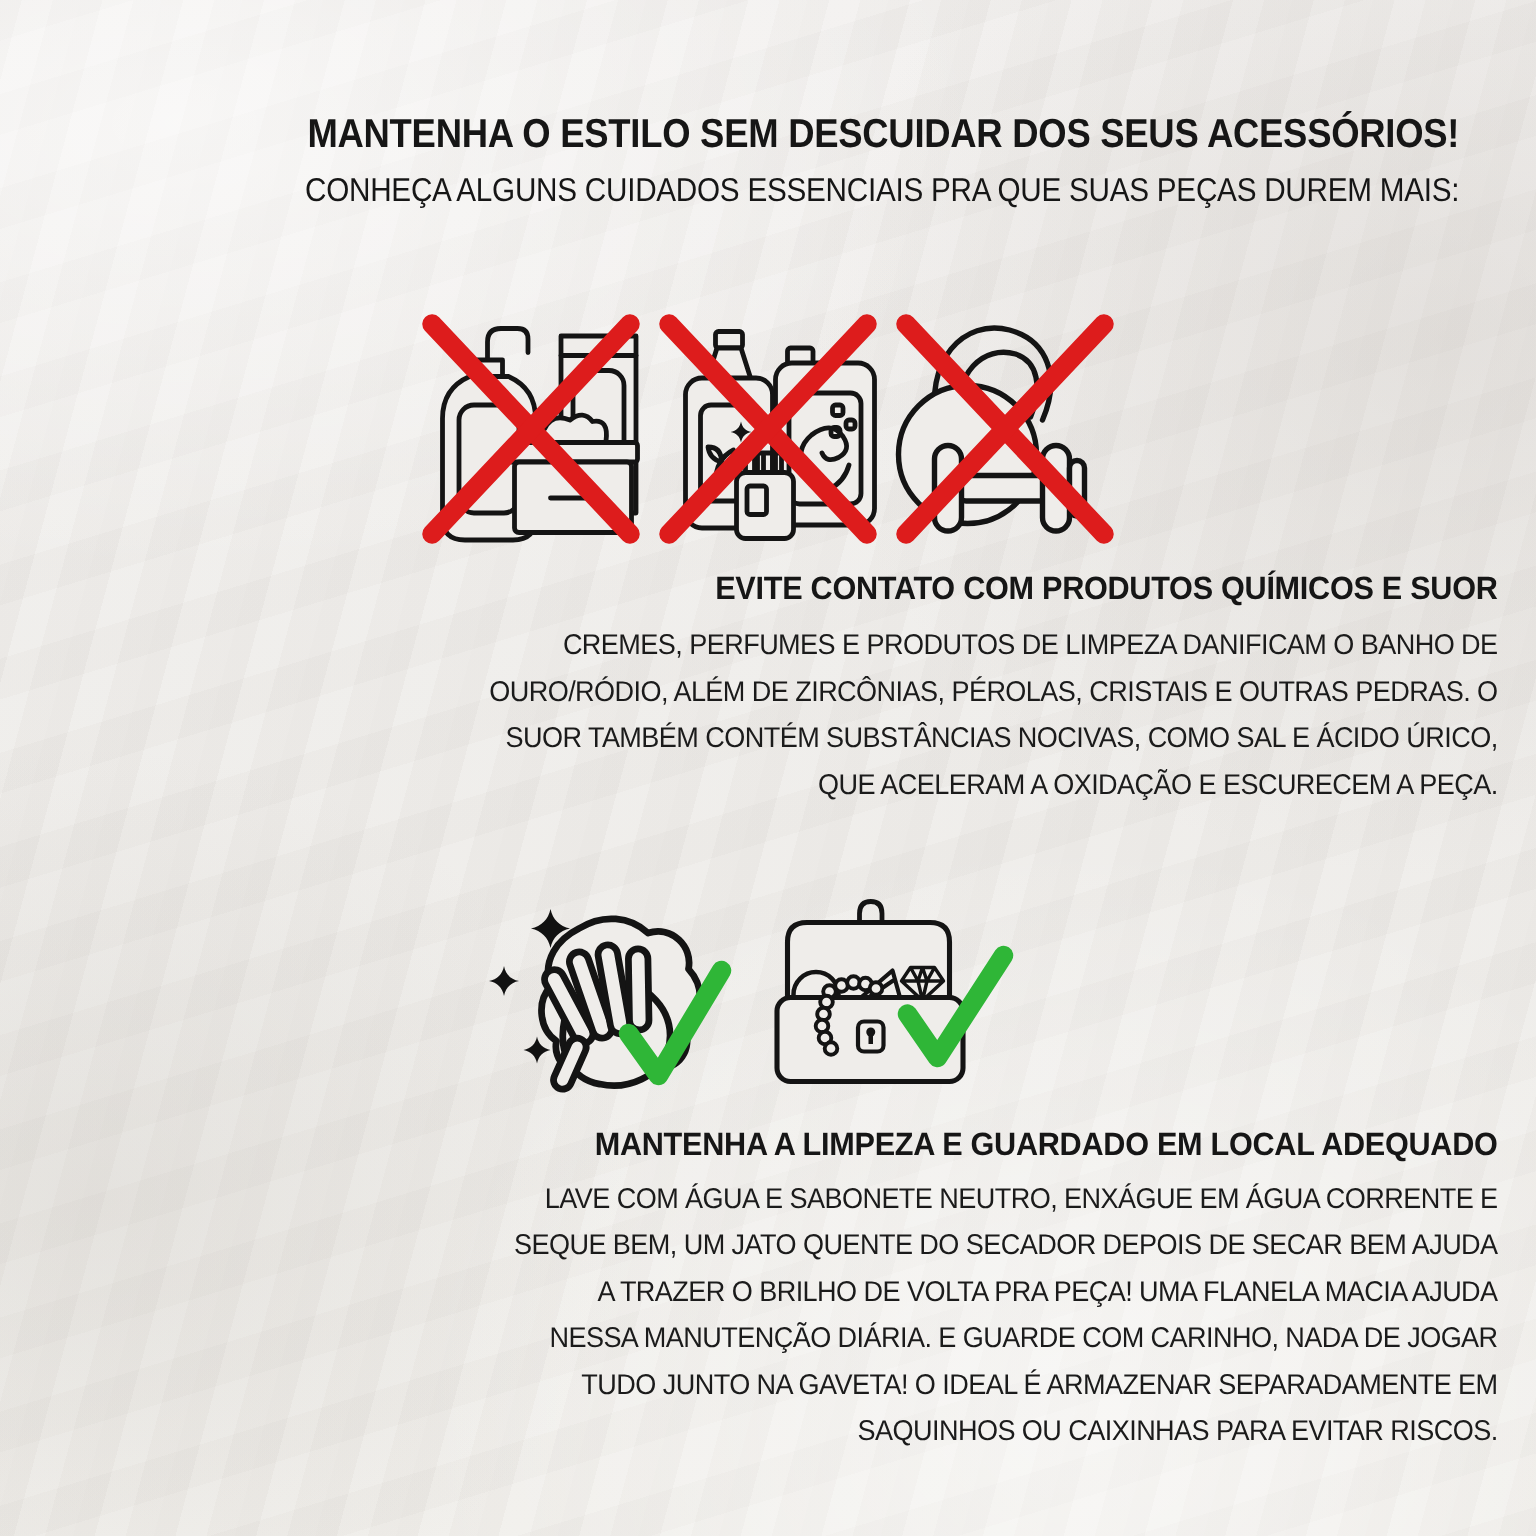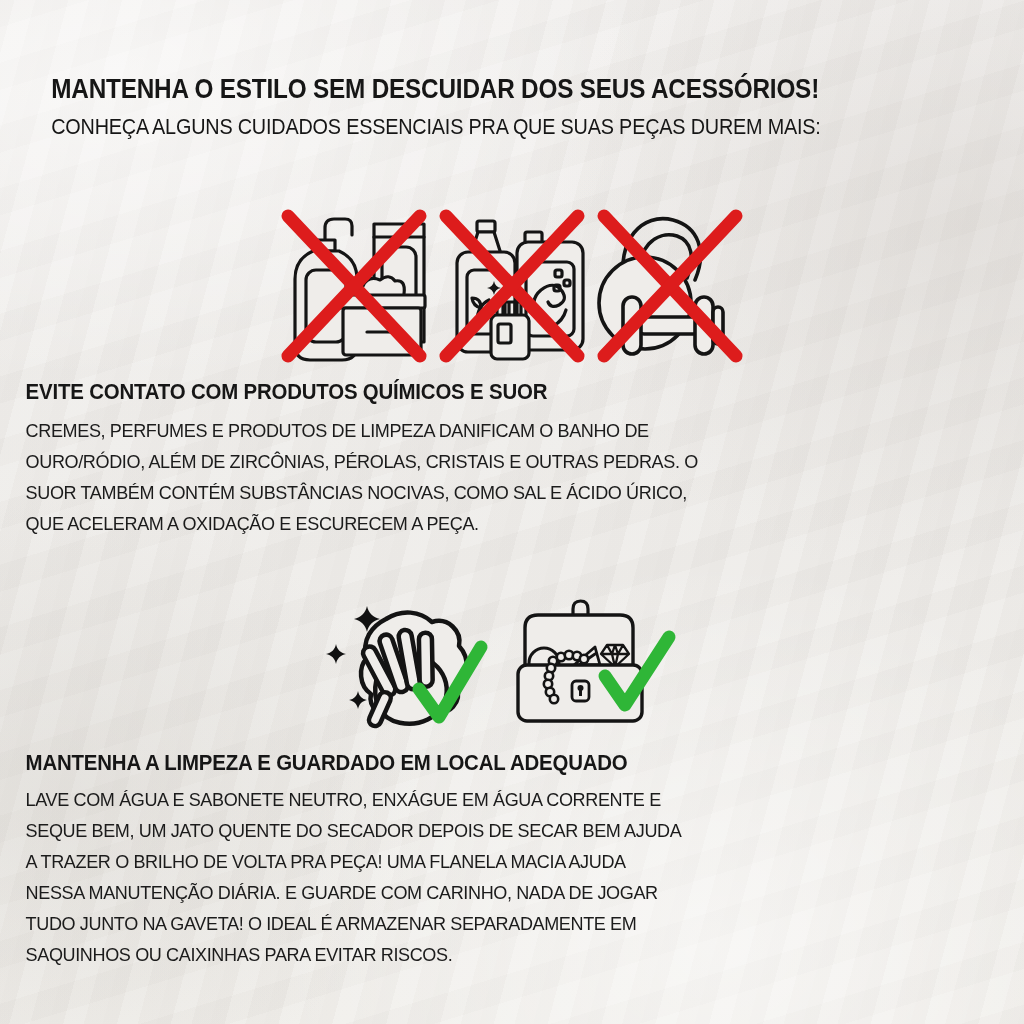--- a/index.html
+++ b/index.html
@@ -1,19 +1,19 @@
 <!DOCTYPE html>
 <html><head>
 <meta charset="utf-8">
 <style>
   html,body{margin:0;padding:0;}
   body{width:1024px;height:1024px;background:#e8e6e3;}
   .poster{
     position:relative;width:1024px;height:1024px;overflow:hidden;
-    font-family:"Liberation Sans",sans-serif;color:#161616;text-align:left;
+    font-family:"Liberation Sans",sans-serif;color:#161616;text-align:right;
     background:
       radial-gradient(900px 500px at 12% 8%, rgba(255,255,255,.55), rgba(255,255,255,0) 60%),
       radial-gradient(700px 600px at 94% 22%, rgba(196,190,184,.30), rgba(196,190,184,0) 60%),
       radial-gradient(800px 700px at 70% 92%, rgba(255,255,255,.50), rgba(255,255,255,0) 55%),
       radial-gradient(600px 500px at 6% 78%, rgba(198,194,188,.28), rgba(198,194,188,0) 60%),
       repeating-linear-gradient(105deg, rgba(178,172,166,.06) 0 14px, rgba(255,255,255,.09) 14px 34px, rgba(178,172,166,.04) 34px 52px),
       repeating-linear-gradient(163deg, rgba(185,180,174,.05) 0 26px, rgba(255,255,255,.06) 26px 60px),
       linear-gradient(180deg,#f1efed,#edebe8 55%,#efede9);
   }
   .title{margin:74px 0 0;font-size:27px;font-weight:bold;letter-spacing:-.2px;

